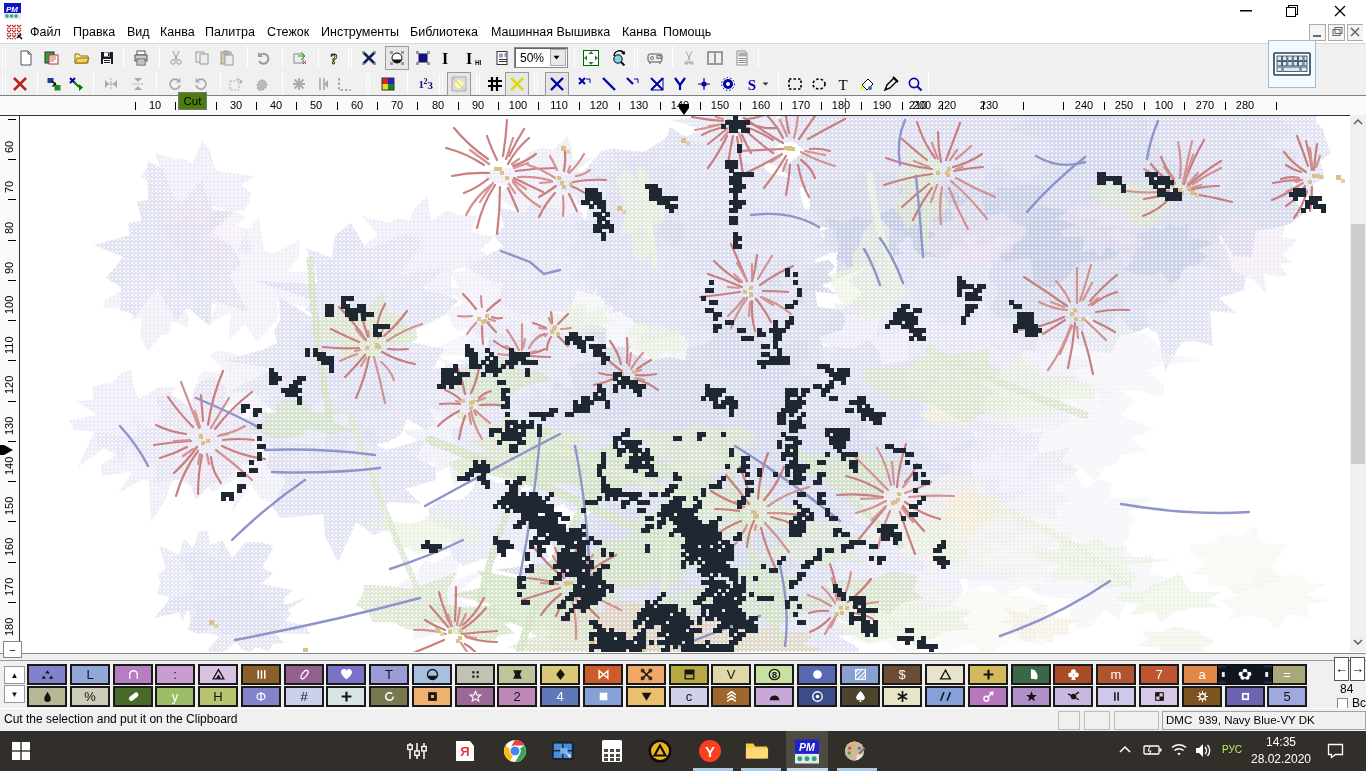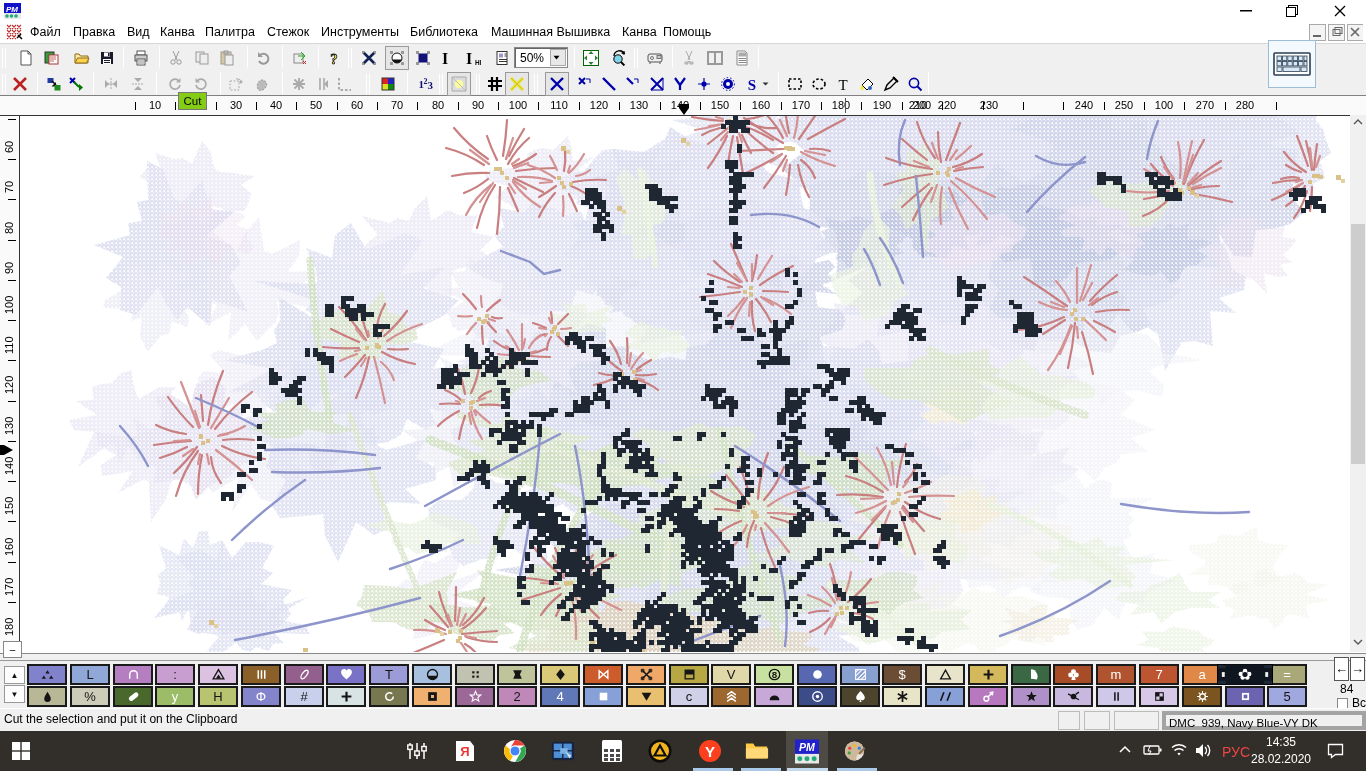--- a/index.html
+++ b/index.html
@@ -1591,21 +1591,21 @@
   <div class="navbtn" style="left:1350px;top:-7px">→</div>
   <div class="abs" style="left:1340px;top:18px;font-size:12px">84</div>
   <div class="abs" style="left:1337px;top:34px;width:11px;height:11px;background:#fff;border:1px solid #888"></div>
   <div class="abs" style="left:1352px;top:32px;font-size:12px">Вс</div>
 </div>
 <div class="abs" id="statusbar">
   <span class="abs" style="left:4px;top:3px">Cut the selection and put it on the Clipboard</span>
   <div class="abs" style="left:1058px;top:2px;width:22px;height:19px;border:1px solid #bbb"></div>
   <div class="abs" style="left:1084px;top:2px;width:26px;height:19px;border:1px solid #bbb"></div>
   <div class="abs" style="left:1114px;top:2px;width:45px;height:19px;border:1px solid #bbb"></div>
-  <div class="abs" style="left:1162px;top:2px;width:204px;height:19px;border:4px solid #a3a3a3">
+  <div class="abs" style="left:1162px;top:2px;width:204px;height:19px;border:1px solid #a3a3a3">
       <span style="position:absolute;left:3px;top:2px;font-size:11.5px">DMC&nbsp; 939, Navy Blue-VY DK</span>
     </div>
 </div>
 <div class="abs" id="taskbar">
   <svg class="abs" style="left:12px;top:11px" width="18" height="18" viewBox="0 0 18 18">
       <rect x="0" y="0" width="8.3" height="8.3" fill="#fff"></rect>
       <rect x="9.7" y="0" width="8.3" height="8.3" fill="#fff"></rect>
       <rect x="0" y="9.7" width="8.3" height="8.3" fill="#fff"></rect>
       <rect x="9.7" y="9.7" width="8.3" height="8.3" fill="#fff"></rect>
     </svg>
@@ -1717,19 +1717,19 @@
       </svg></div>
   <div class="trayi" style="left:1170px"><svg width="18" height="14" viewBox="0 0 18 14">
         <path d="M9 12.5l-1.6-2a2.5 2.5 0 0 1 3.2 0z" fill="#fff"></path>
         <path d="M4.5 7.5a6.5 6.5 0 0 1 9 0" fill="none" stroke="#fff" stroke-width="1.5"></path>
         <path d="M2 4.5a10 10 0 0 1 14 0" fill="none" stroke="#fff" stroke-width="1.5"></path>
       </svg></div>
   <div class="trayi" style="left:1194px"><svg width="18" height="15" viewBox="0 0 18 15">
         <path d="M2 5v5h3l4 4V1L5 5z" fill="#fff"></path>
         <path d="M11 4a5 5 0 0 1 0 7M13.5 2a8 8 0 0 1 0 11" fill="none" stroke="#fff" stroke-width="1.4"></path>
       </svg></div>
-  <div class="trayi" style="left:1222px;top:13px;font-size:14px;color:#ef4444">РУС</div>
+  <div class="trayi" style="left:1222px;top:13px;font-size:10px;color:#bef264">РУС</div>
   <div id="clock">14:35<br>28.02.2020</div>
   <div class="trayi" style="left:1327px"><svg width="17" height="16" viewBox="0 0 17 16">
         <path d="M1.5 1.5h14v10h-7l-4 3v-3h-3z" fill="none" stroke="#fff" stroke-width="1.3"></path>
       </svg></div>
 </div>
-<div class="abs" style="left:178px;top:92px;width:29px;height:18px;background:#84cc16;border:1px solid #777;font-size:11.5px;text-align:center;line-height:16px;z-index:9">Cut</div>
+<div class="abs" style="left:178px;top:92px;width:29px;height:18px;background:#4d7c0f;border:1px solid #777;font-size:11.5px;text-align:center;line-height:16px;z-index:9">Cut</div>
 
 </body></html>

